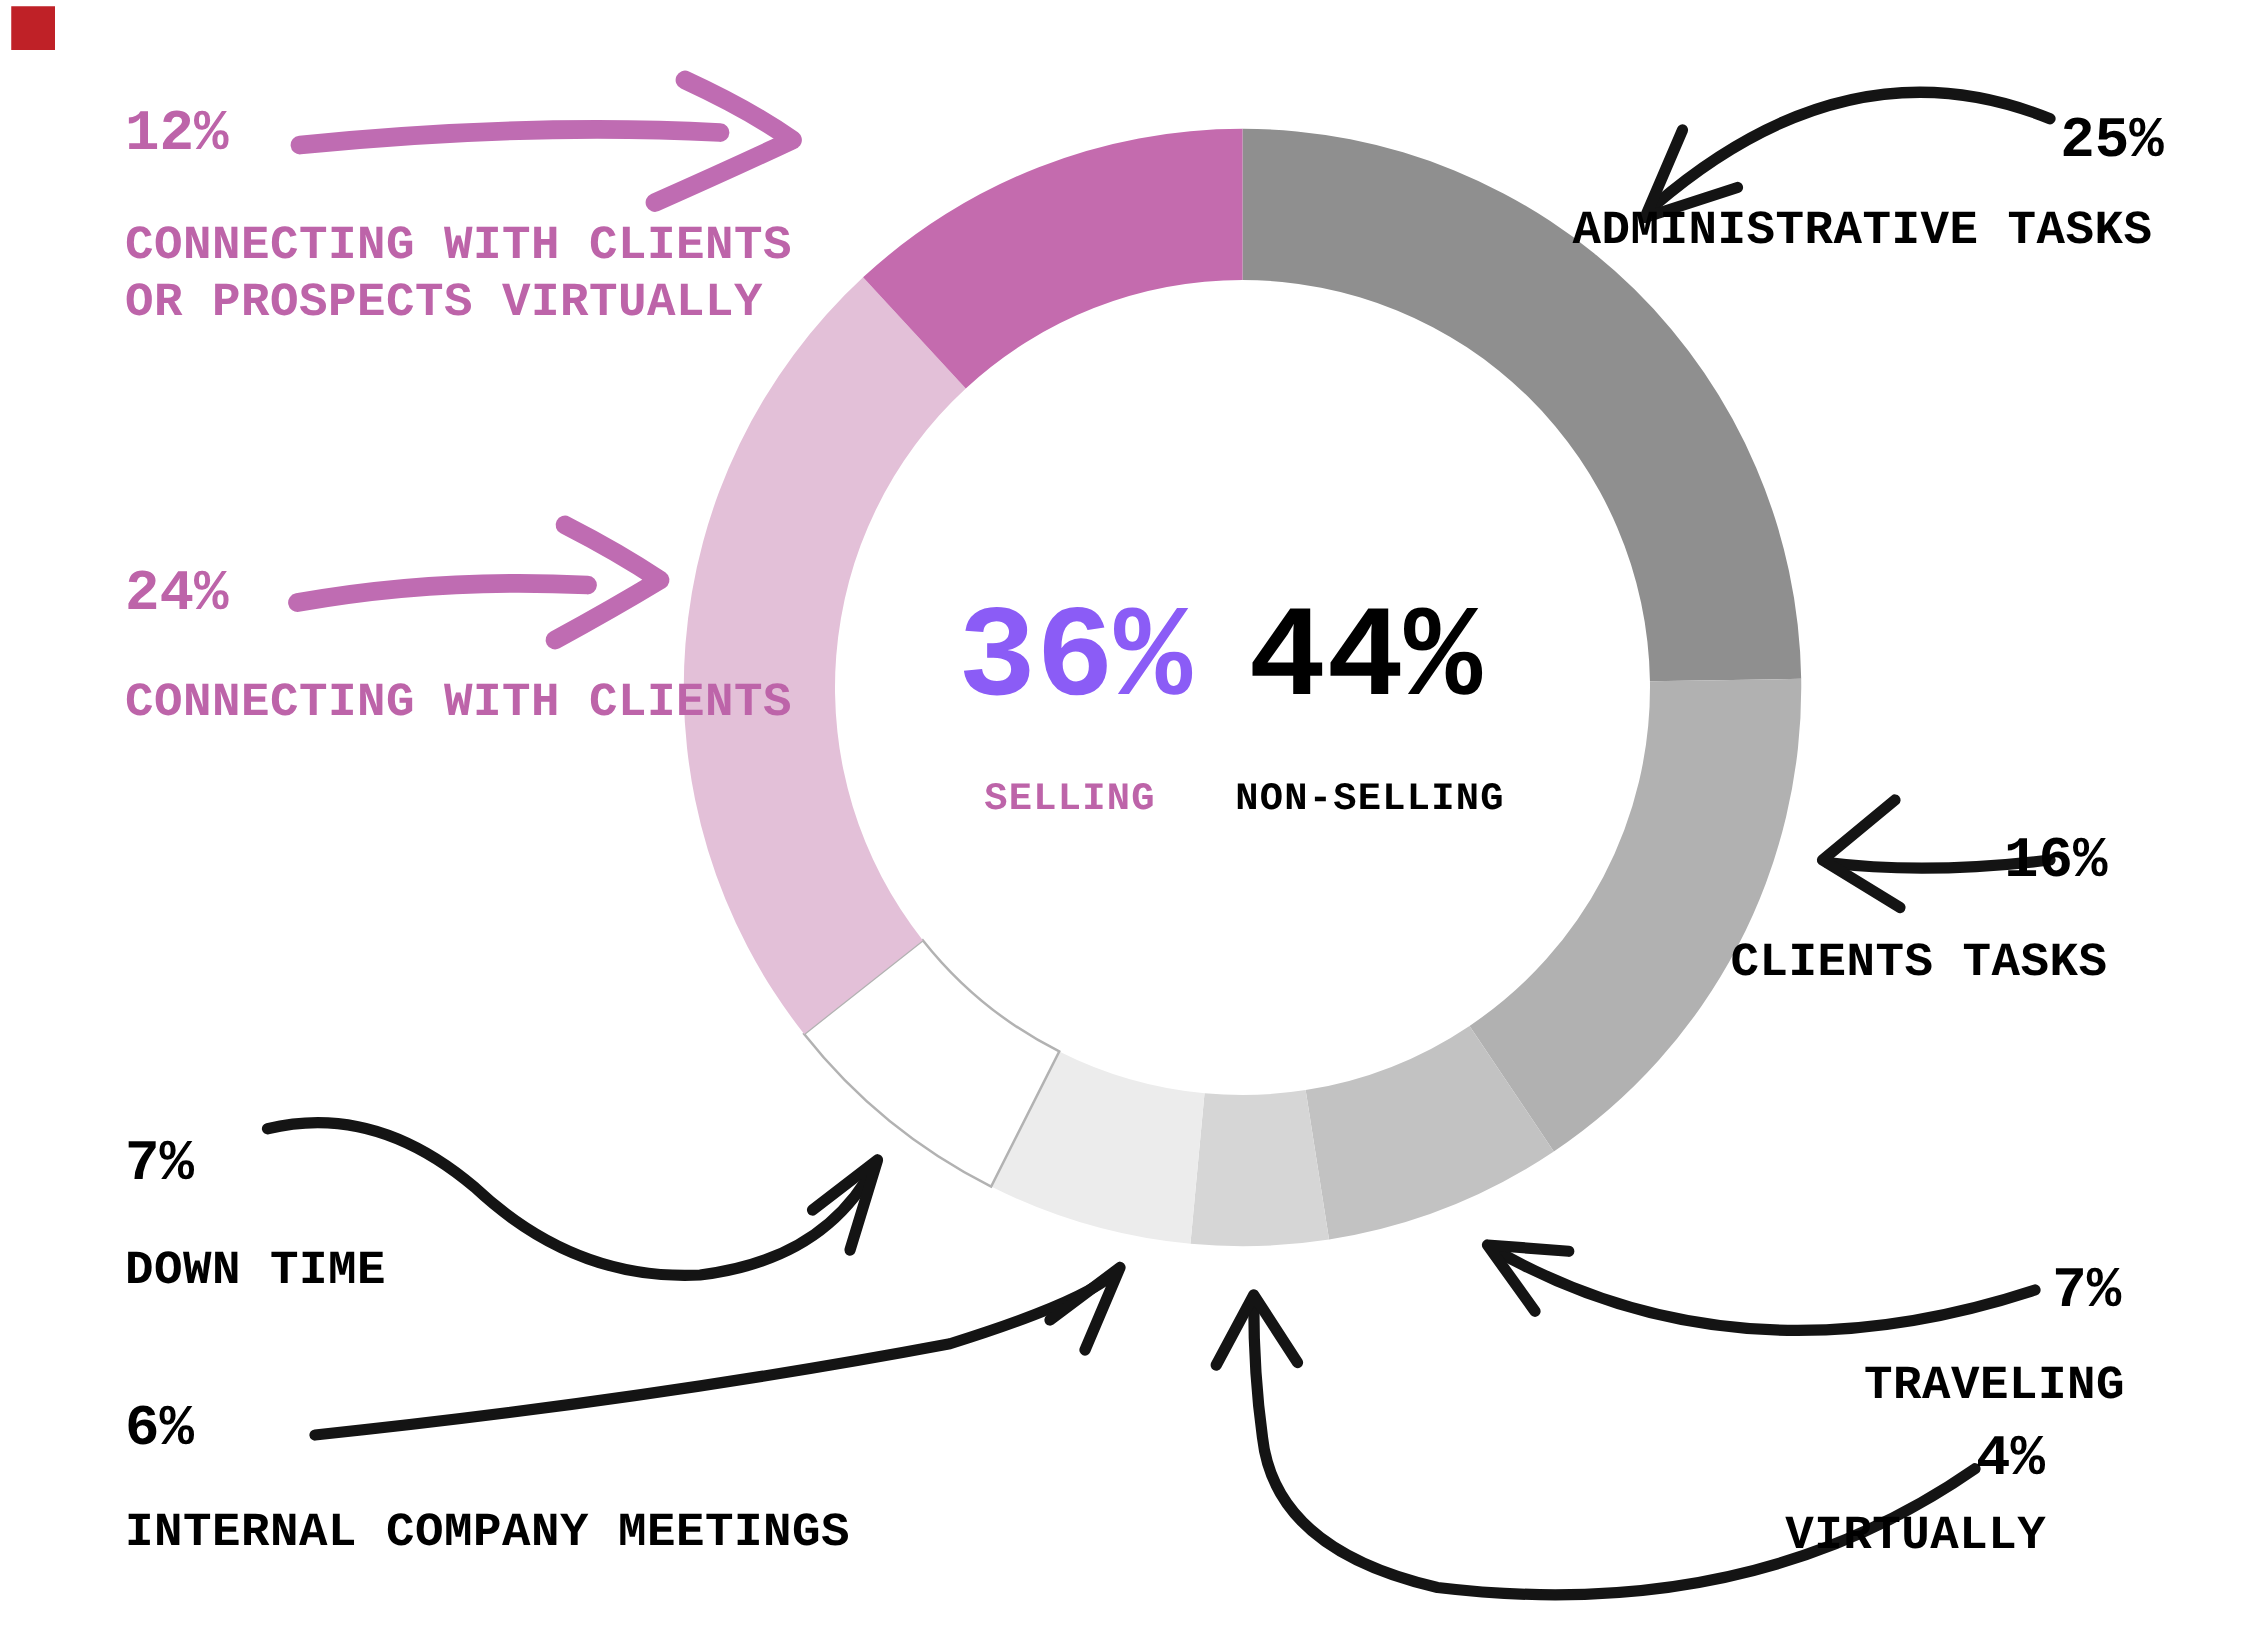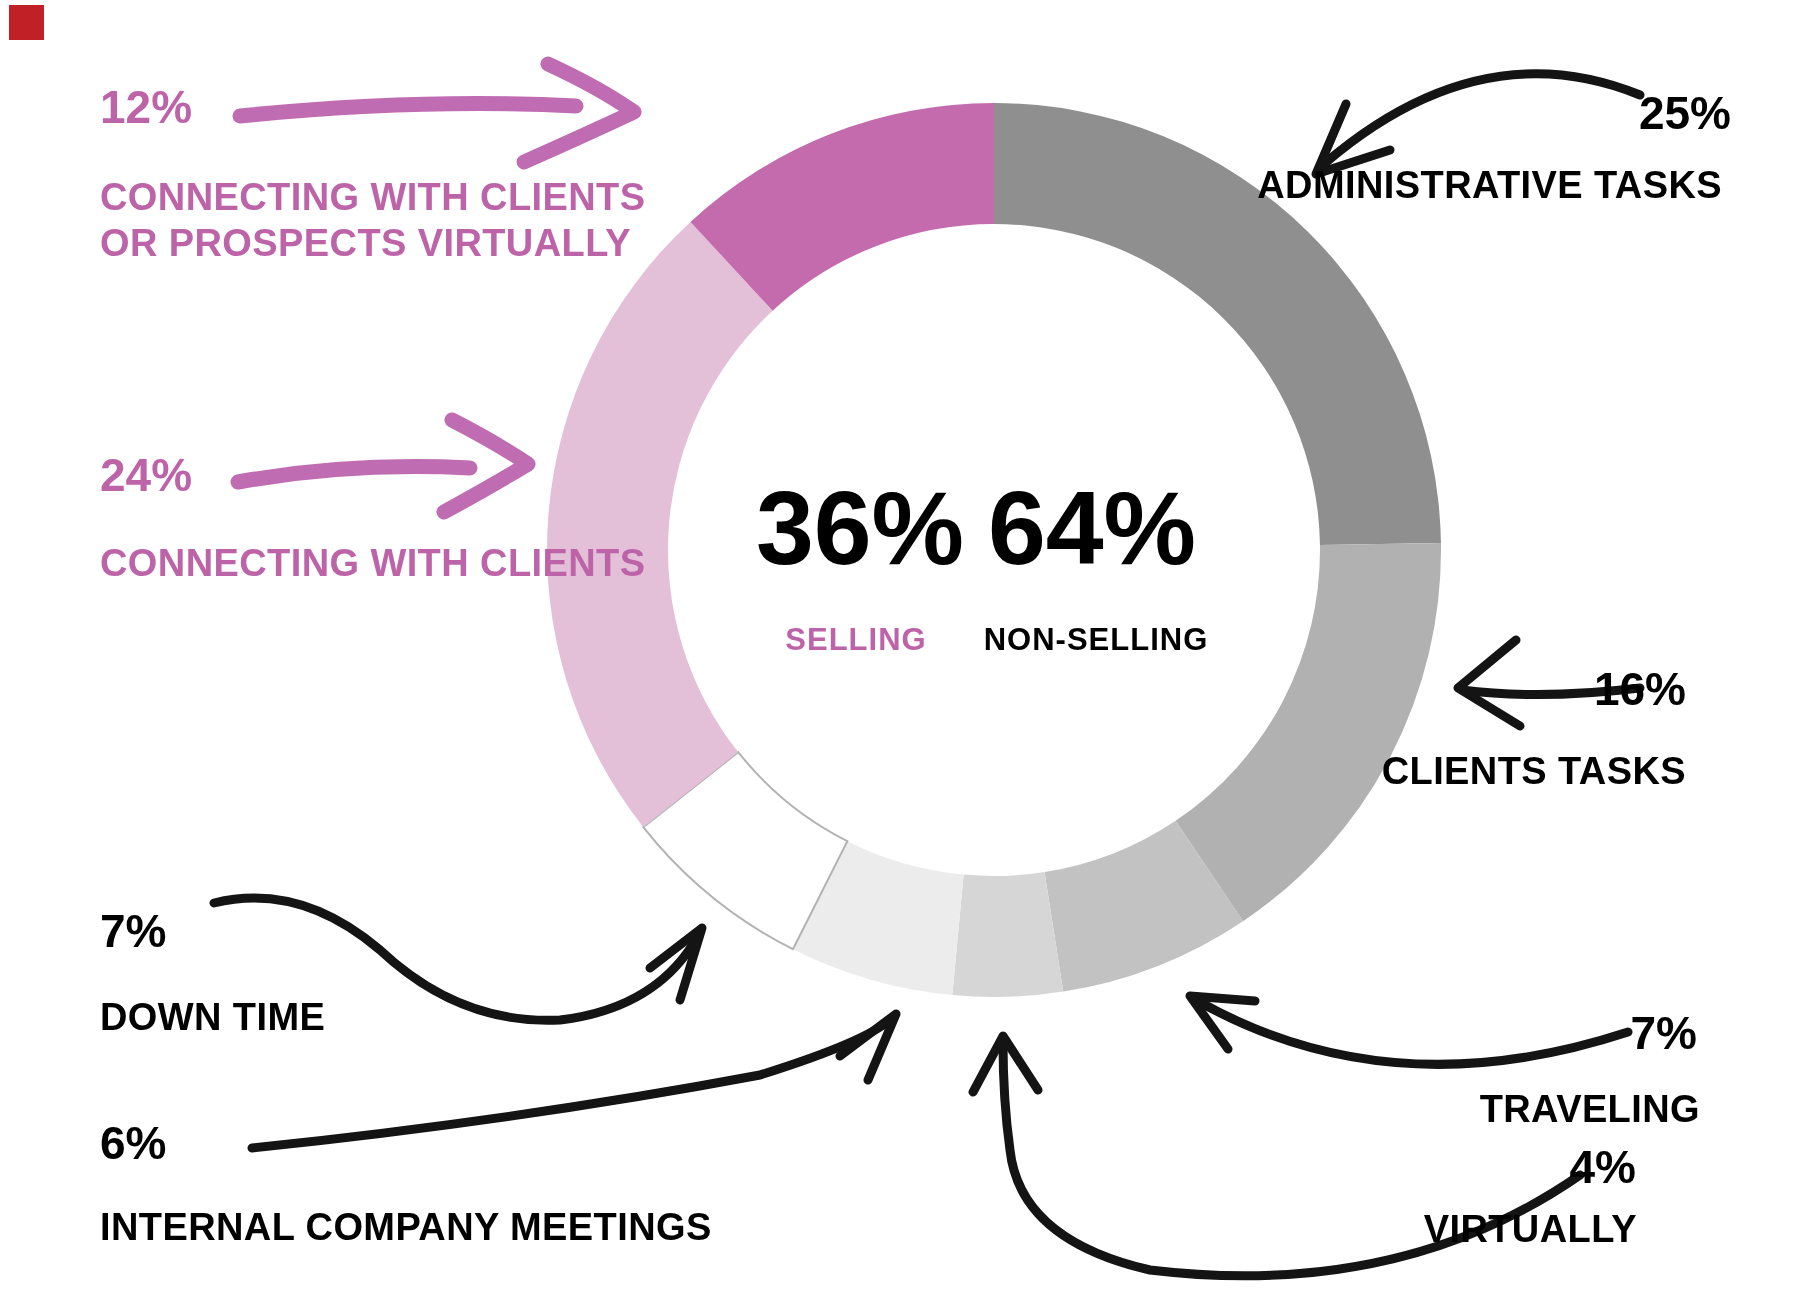--- a/index.html
+++ b/index.html
@@ -1,30 +1,30 @@
 <!DOCTYPE html>
 <html><head>
 <meta charset="utf-8">
 <style>
   html,body { margin:0; padding:0; background:#ffffff; }
   .stage {
     position:relative; width:1798px; height:1304px; background:#ffffff;
-    font-family:Liberation Sans, sans-serif; overflow:hidden;
+    font-family:Liberation Mono, monospace; overflow:hidden;
   }
   .corner-square { position:absolute; left:9px; top:5px; width:35px; height:35px; }
   .chart-svg { position:absolute; left:0; top:0; width:1798px; height:1304px; }
   .pct { position:absolute; font-size:46px; font-weight:bold; line-height:46px; white-space:nowrap; }
   .lbl { position:absolute; font-size:38px; font-weight:bold; line-height:46px; letter-spacing:.4px; white-space:nowrap; }
   .lbl span { display:block; }
   .pink { color:#bd64a9; }
   .ink  { color:#000000; }
   .right { text-align:right; }
   .center-val { position:absolute; font-size:104px; font-weight:bold; line-height:104px; transform:translateX(-50%); white-space:nowrap; }
   .center-lbl { position:absolute; font-size:31px; font-weight:bold; letter-spacing:1px; line-height:31px; transform:translateX(-50%); white-space:nowrap;margin-top:48px; }
-  .pinkStrong { color:#000000; }
+  .pinkStrong { color:#8b5cf6; }
 </style>
 </head>
 <body>
 
 <div class="stage">
 
   <div class="corner-square" style="background: rgb(191, 33, 39);"></div>
 
   <svg class="chart-svg" viewBox="0 0 1798 1304">
     <g id="donut">
@@ -97,16 +97,16 @@
     <span>TRAVELING</span>
   </div>
 
   <div class="pct ink right" style="right:162px; top:1144px;">4%</div>
   <div class="lbl ink right" style="right:161px; top:1206px;">
     <span>VIRTUALLY</span>
   </div>
 
   <div class="center-val pinkStrong" style="left:860px; top:476px;">36%</div>
   <div class="center-lbl pink" style="left:856px; top:576px;">SELLING</div>
-  <div class="center-val ink" style="left:1092px; top:476px;">64%</div>
+  <div class="center-val ink" style="left:1092px; top:476px;">44%</div>
   <div class="center-lbl ink" style="left:1096px; top:576px;">NON-SELLING</div>
 
 </div>
 
 </body></html>

